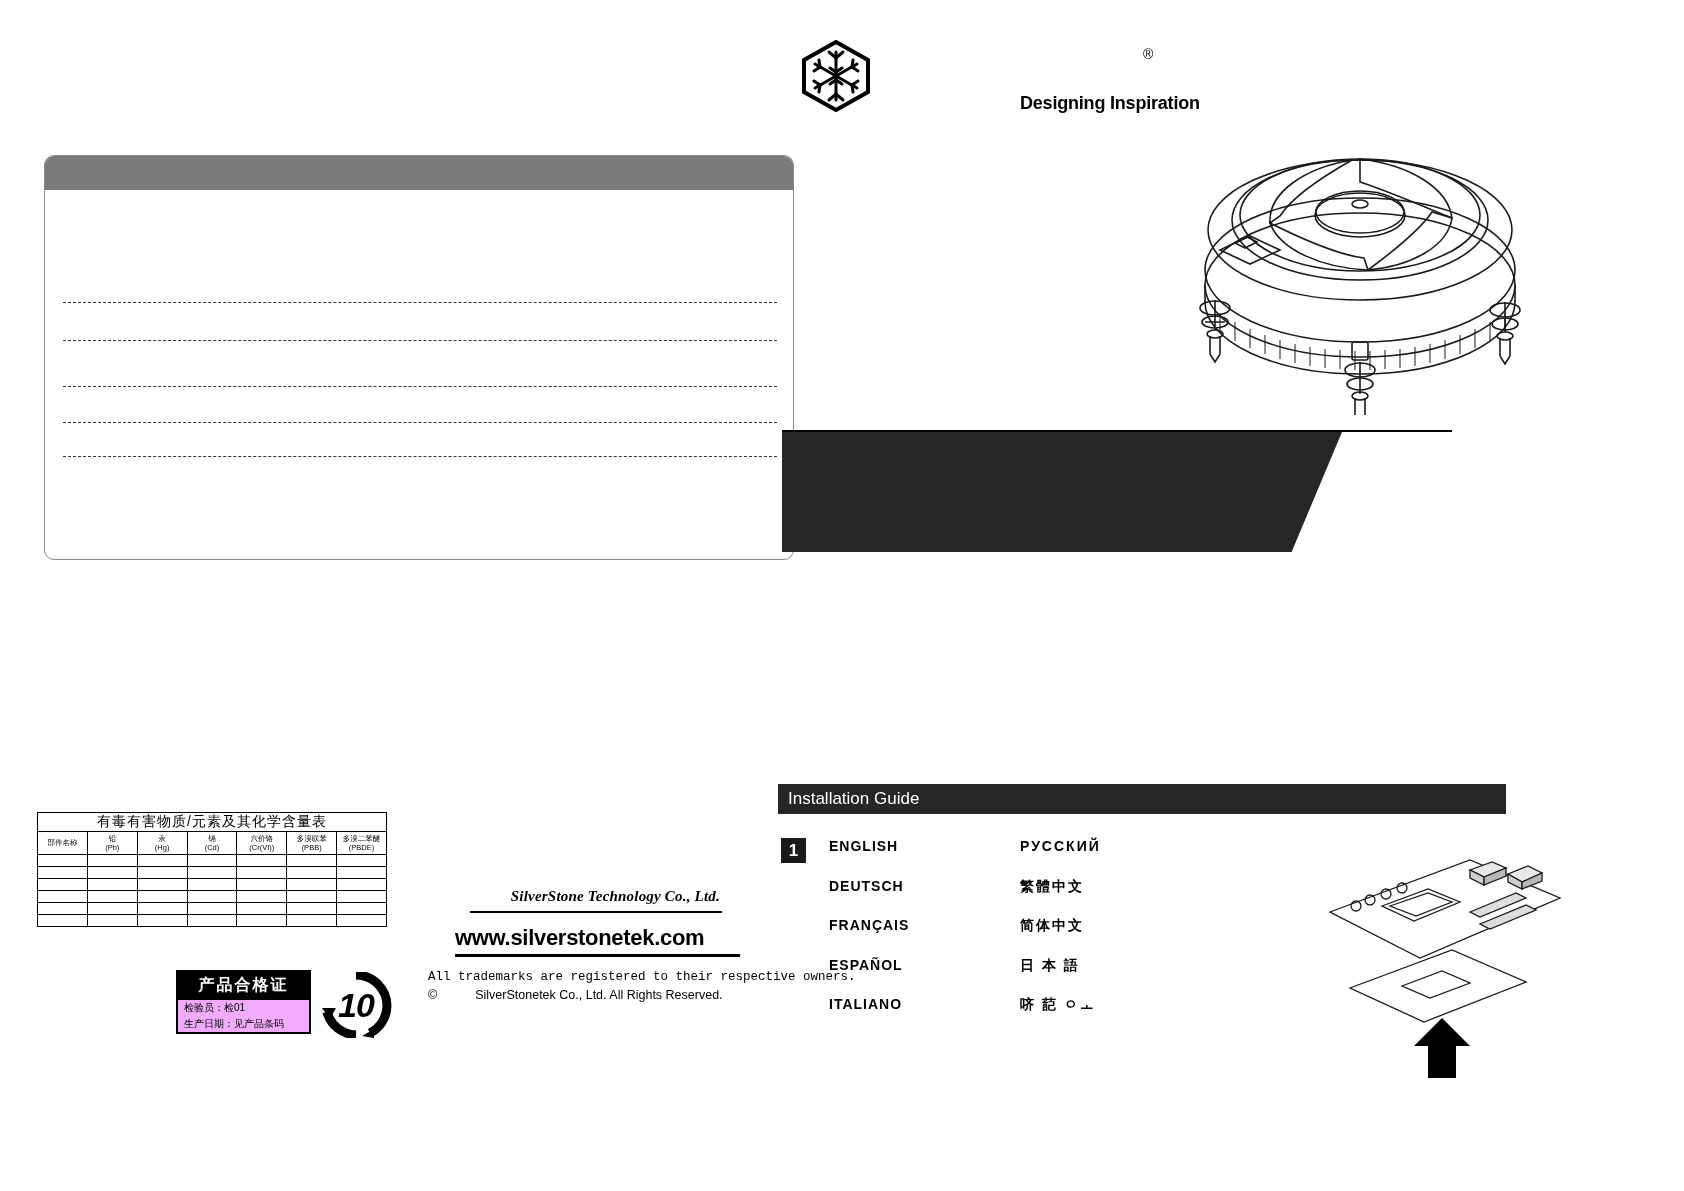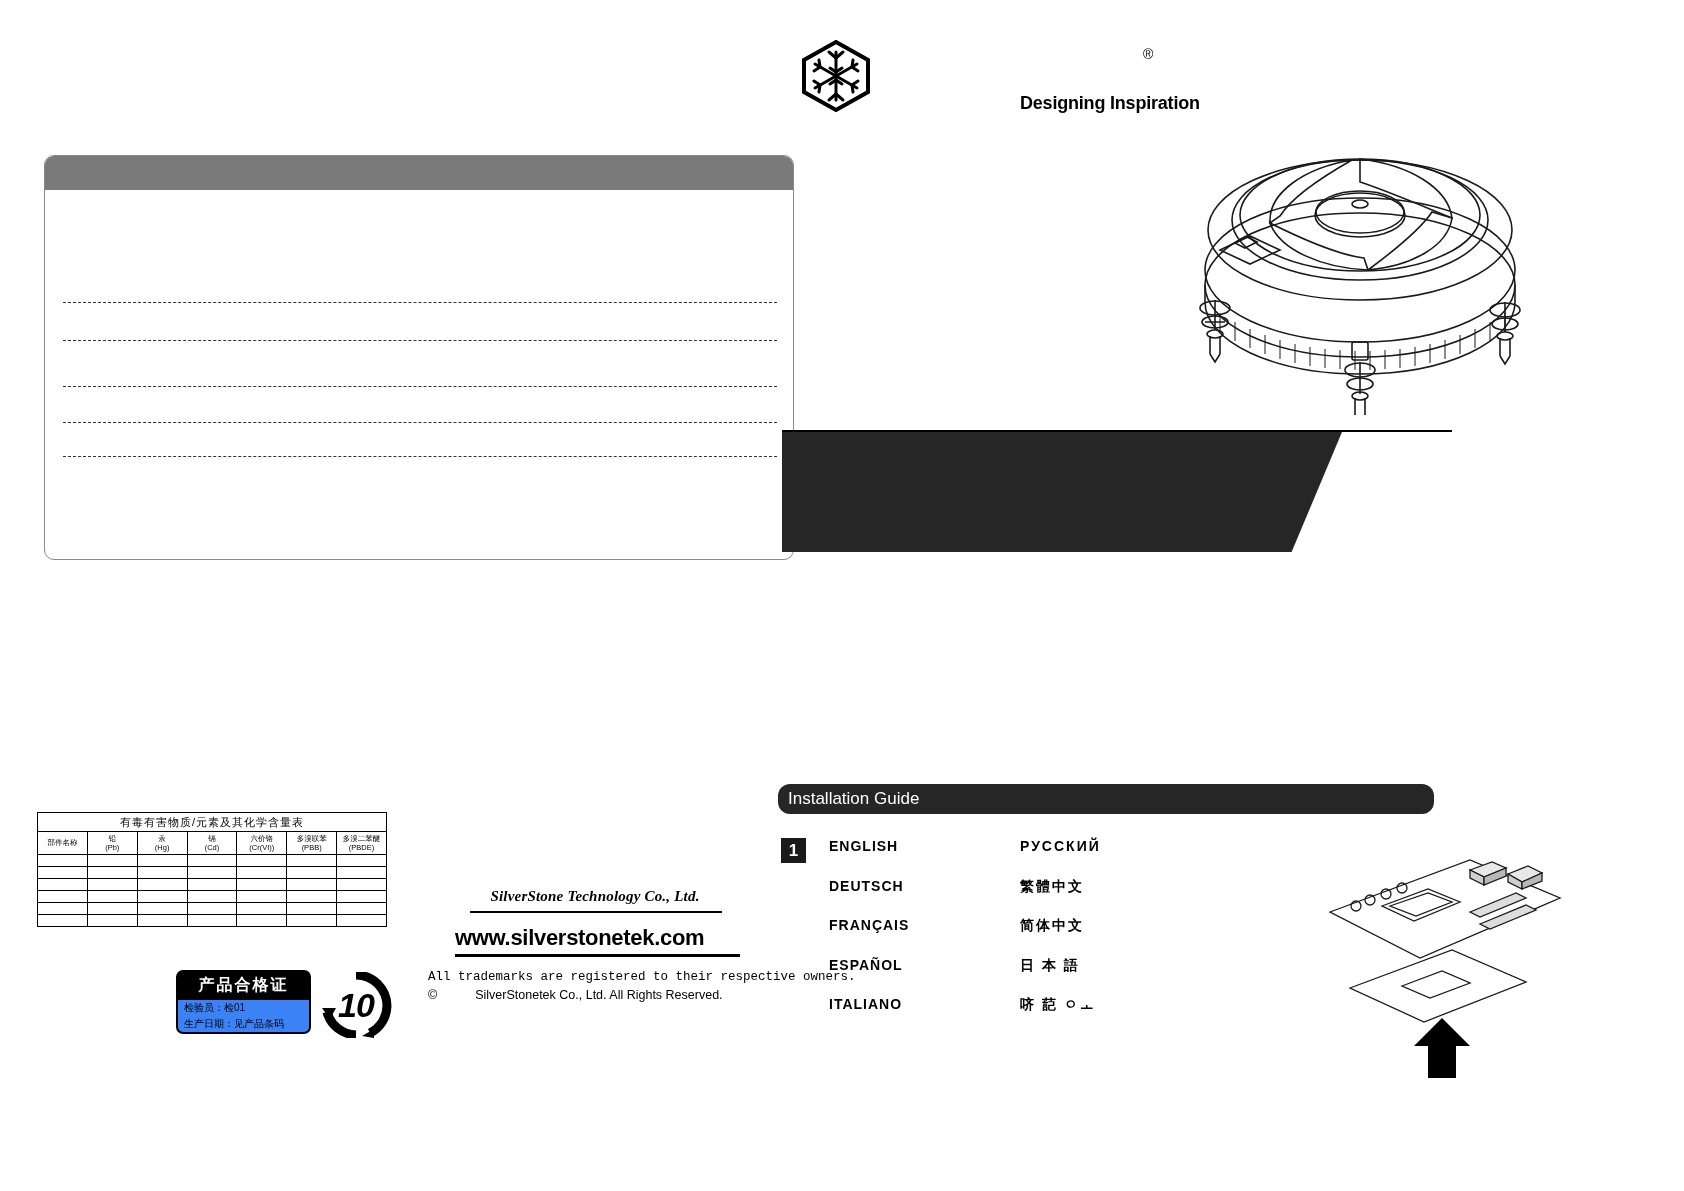--- a/index.html
+++ b/index.html
@@ -82,41 +82,41 @@
     border: 1px solid #000;
     text-align: center;
     vertical-align: middle;
     padding: 0;
     height: 11px;
     font-weight: normal;
     color: #000;
   }
   .rohs-title {
     height: 18px !important;
-    font-size: 11px;
+    font-size: 14px;
     font-weight: bold;
     letter-spacing: 1px;
   }
   .rohs-head td {
     height: 22px;
     font-size: 7.5px;
     line-height: 1.25;
   }
   .rohs-head td span { display: block; }
 
   
   .cert-box {
     position: absolute;
     left: 176px;
     top: 970px;
     width: 135px;
     border: 2px solid #000;
-    border-radius: 7px;
+    border-radius: 0;
     box-sizing: border-box;
-    background: #3b82f6;
+    background: #f0abfc;
   }
   .cert-title {
     background: #000;
     color: #fff;
     font-size: 16px;
     font-weight: bold;
     text-align: center;
     letter-spacing: 2px;
     padding: 3px 0 4px;
   }
@@ -140,21 +140,21 @@
     color: #000;
     letter-spacing: -1px;
   }
 
   
   .company-name {
     position: absolute;
     left: 470px;
     top: 888px;
     width: 250px;
-    text-align: center;
+    text-align: right;
     font-family: "Liberation Serif", serif;
     font-style: italic;
     font-weight: bold;
     font-size: 15px;
     letter-spacing: 0.2px;
   }
   .company-rule {
     position: absolute;
     left: 470px;
     top: 911px;
@@ -268,24 +268,23 @@
     width: 670px;
     height: 2px;
     background: #000;
   }
 
   
   .guide-bar {
     position: absolute;
     left: 778px;
     top: 784px;
-    width: 656px;
+    width: 728px;
     height: 30px;
     background: #262626;
-    border-radius: 12px;
   }
   .guide-bar span {
     color: #ffffff;
     font-size: 17px;
     line-height: 30px;
     padding-left: 10px;
     display: block;
   }
   .step-badge {
     position: absolute;

